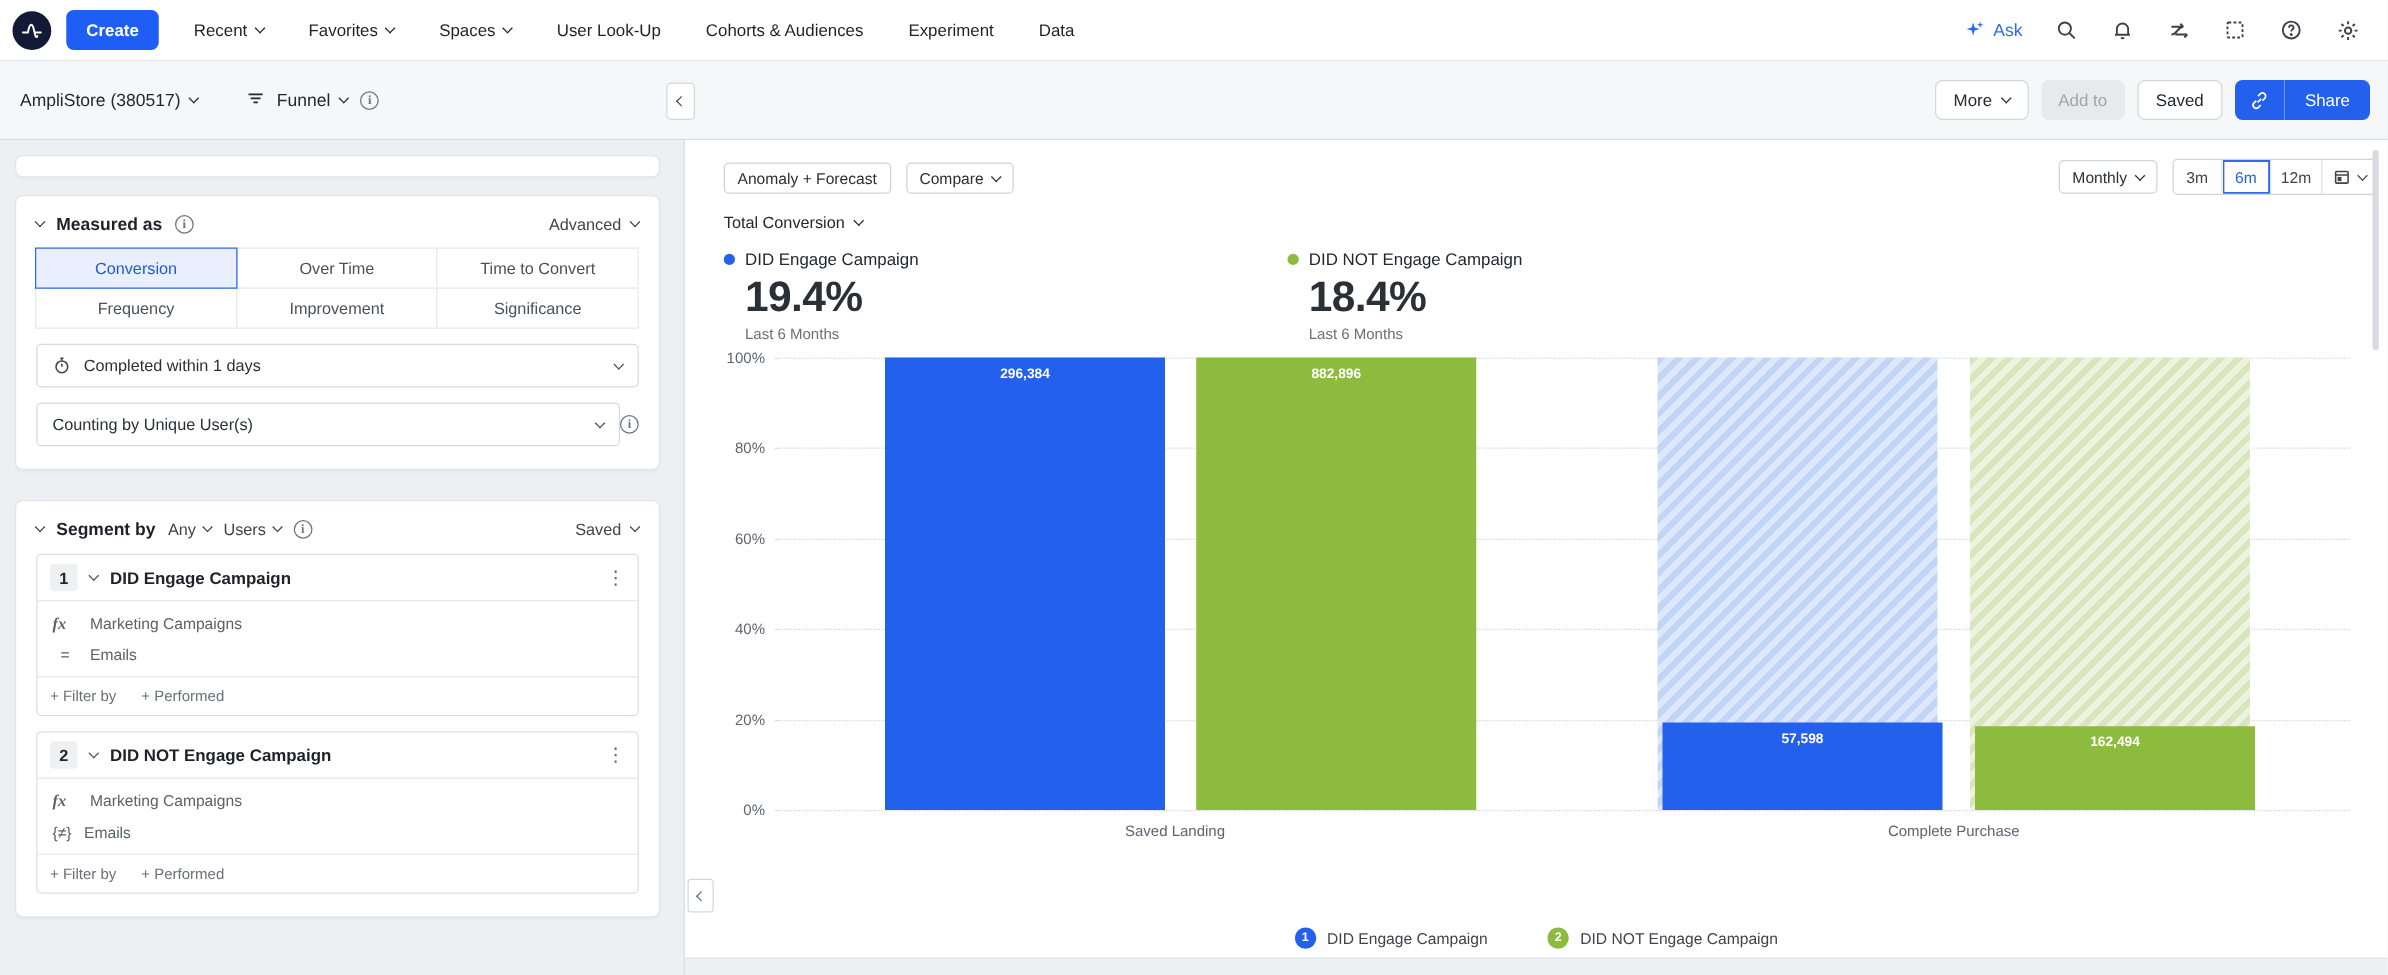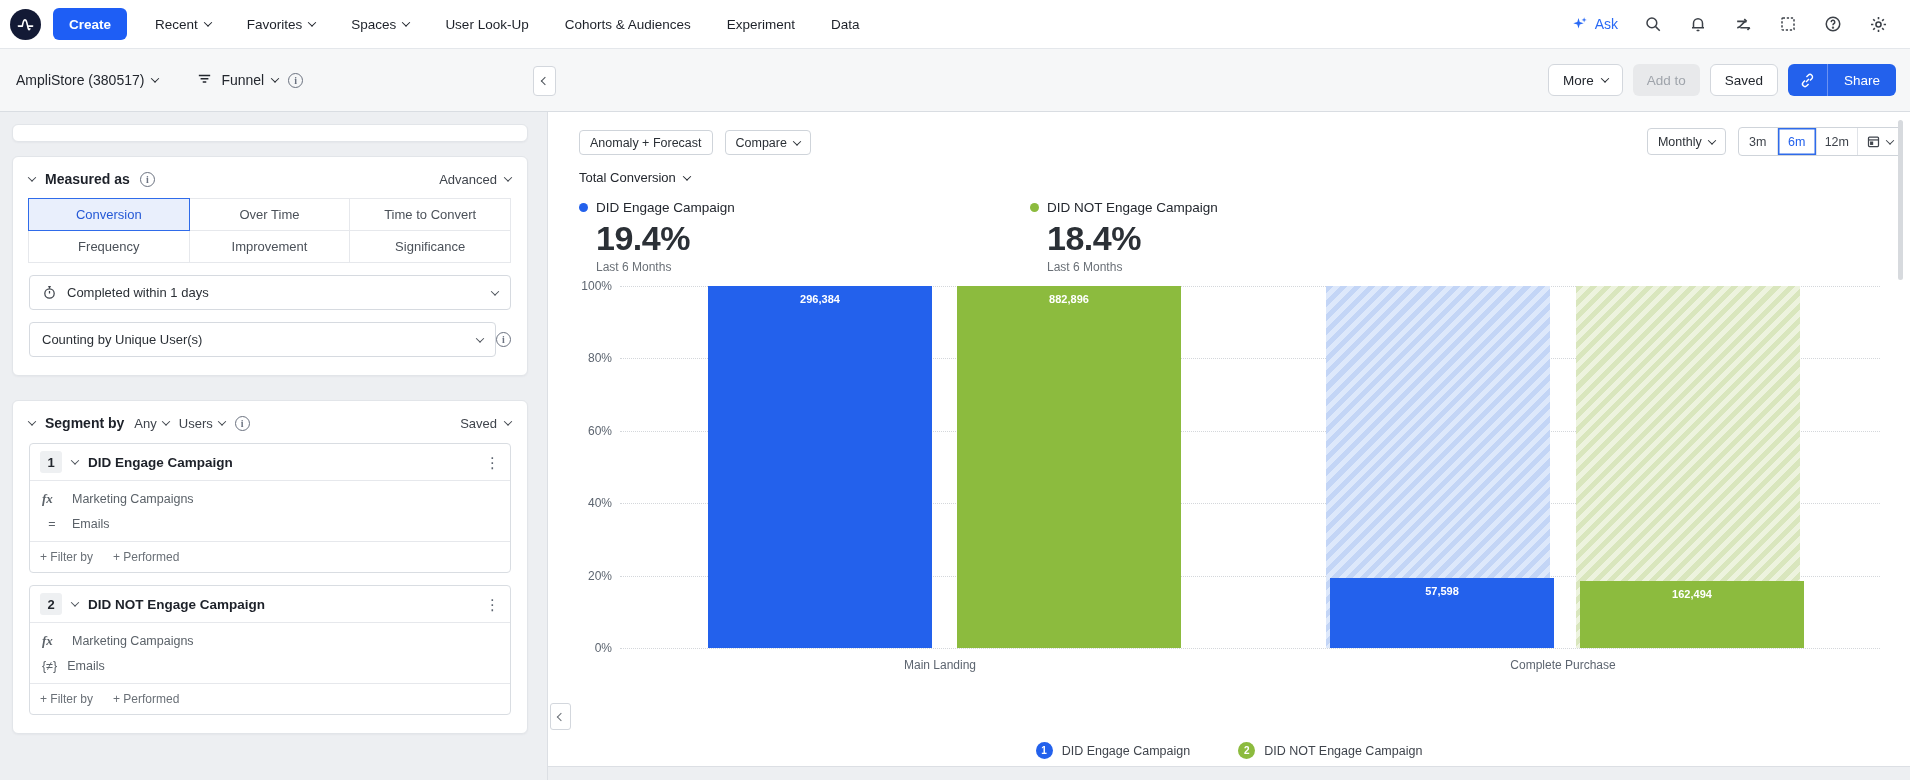--- a/index.html
+++ b/index.html
@@ -427,21 +427,21 @@
             <div class="bar-label">57,598</div>
           </div>
       </div>
       <div class="bar hatched s1" style="left:956px">
         <div class="bar-fill s1" style="height: 18.4%;">
             <div class="bar-label">162,494</div>
           </div>
       </div>
     </div>
 
-    <div class="xlabel" style="left:392px">Main Landing</div>
+    <div class="xlabel" style="left:392px">Saved Landing</div>
     <div class="xlabel" style="left:1015px">Complete Purchase</div>
 
     <div class="plot-collapse">
         <span class="chev sm left"></span>
       </div>
 
     <div class="legend">
       <div class="legend-item">
         <span class="legend-num s0">1</span>
         <span>DID Engage Campaign</span>

